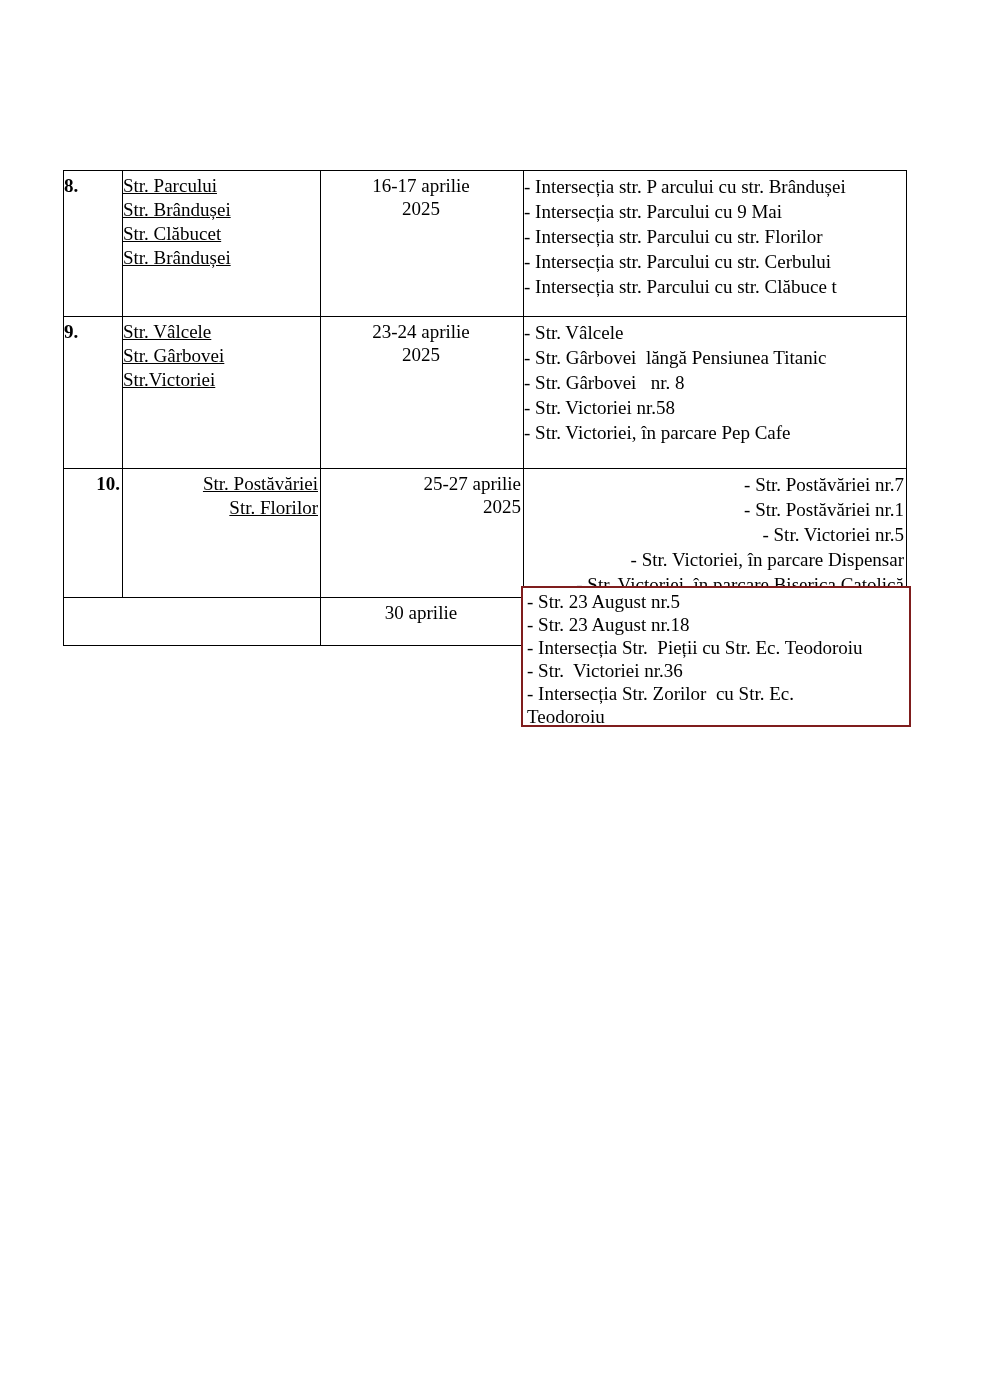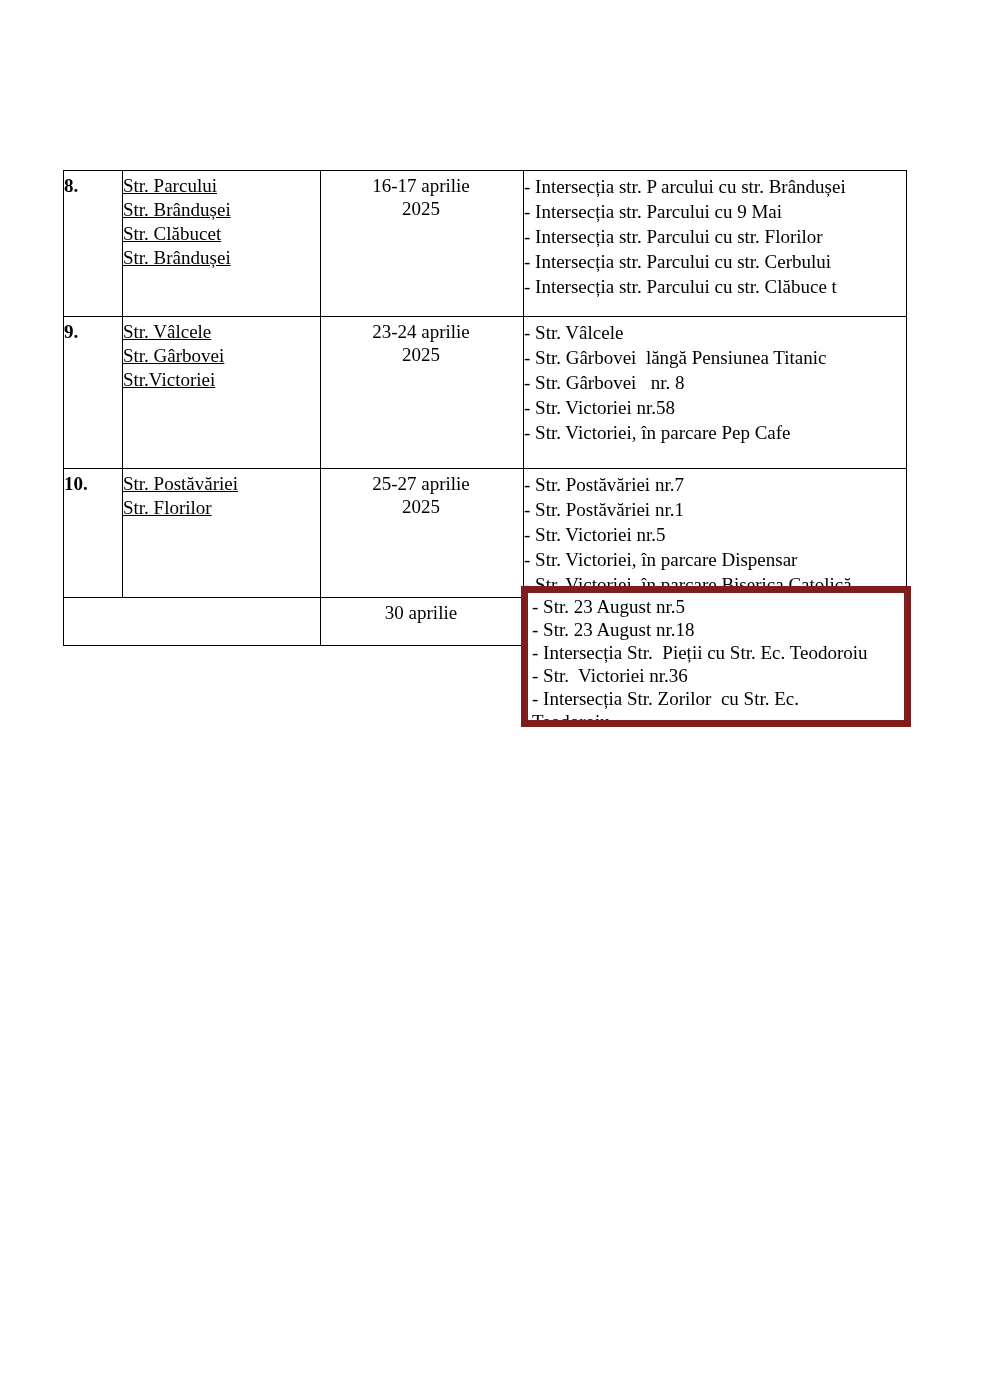--- a/index.html
+++ b/index.html
@@ -50,32 +50,32 @@
     line-height: 25px;
     white-space: pre-wrap;
   }
   td.recep {
     padding-left: 9px;
     line-height: 23px;
     margin-top: 20px;
   }
   tr.h0 td { height: 146px; }
   tr.h1 td { height: 152px; }
-  tr.h2 td { height: 120px; }
+  tr.h2 td { height: 120px; text-align: right; }
   tr.h3 td { height: 142px; }
   tr.h4 td { height: 118px; }
   tr.h5 td { height: 48px; }
   .overlay-box {
     position: absolute;
     left: 521px;
     top: 586px;
     width: 390px;
     height: 141px;
     background: #ffffff;
-    border: 7px solid #7f1d1d;
+    border: 2px solid #7f1d1d;
     font-size: 19px;
     line-height: 23px;
     white-space: pre-wrap;
     padding: 2px 2px 0 4px;
     z-index: 2;
     overflow: hidden;
   }
 </style>
 </head>
 <body>

